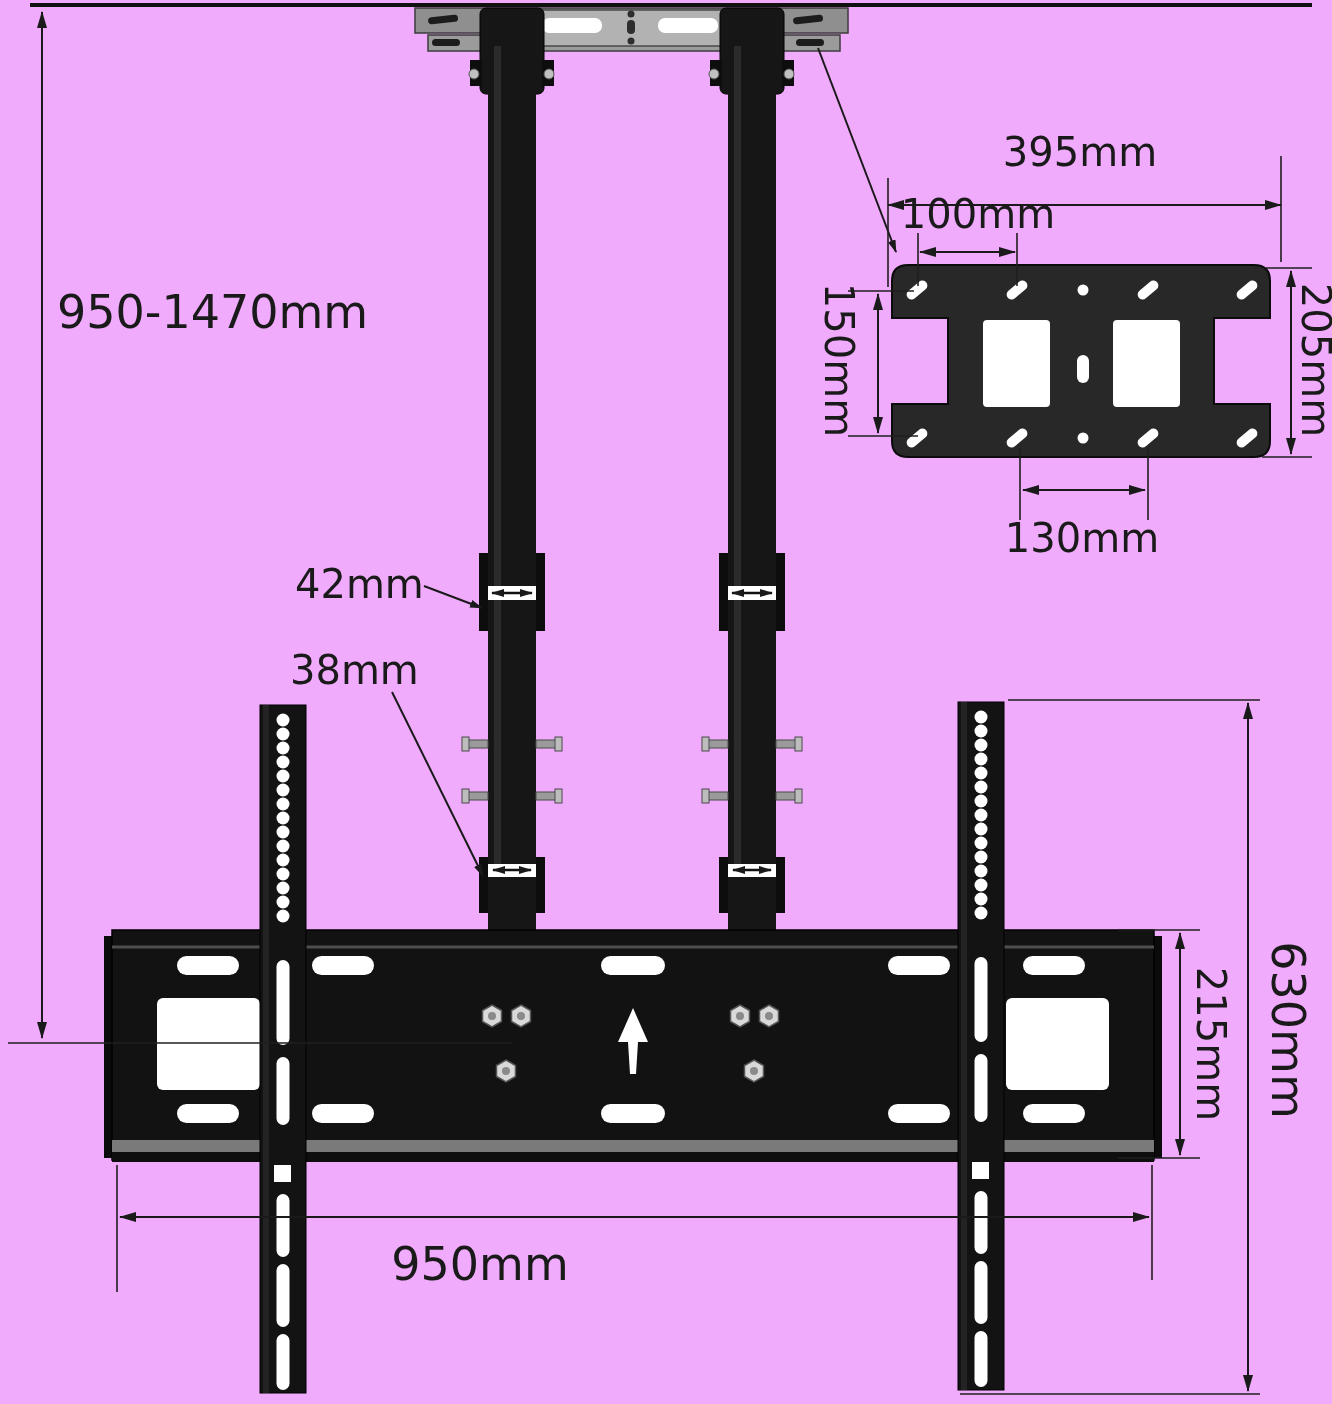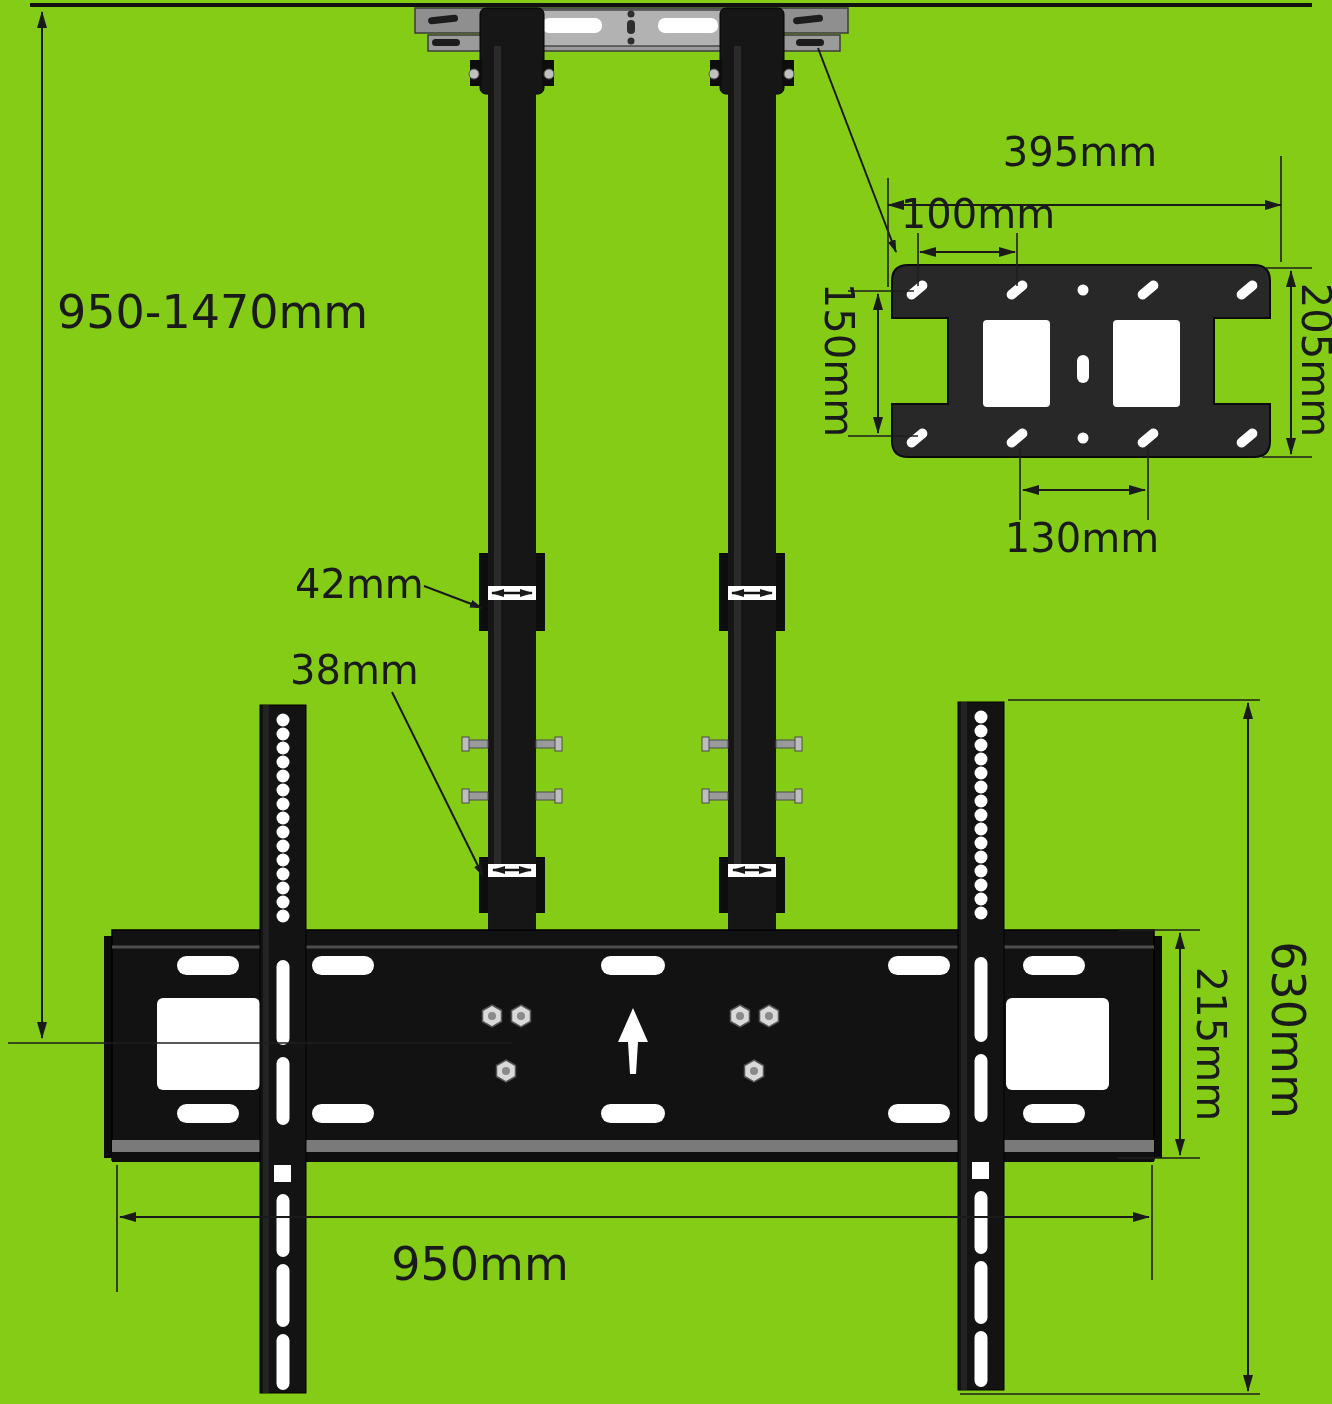--- a/index.html
+++ b/index.html
@@ -1,16 +1,16 @@
 <!DOCTYPE html>
 <html><head>
 <meta charset="utf-8">
 <style>
   html,body{margin:0;padding:0;background:#ffffff;}
-  .stage{width:1332px;height:1404px;position:relative;background:#84cc16;overflow:hidden;}
+  .stage{width:1332px;height:1404px;position:relative;background:#f0abfc;overflow:hidden;}
   svg{display:block;}
   text{font-family:"DejaVu Sans","Liberation Sans",sans-serif;fill:#1a1a1a;}
   .dim-text{font-size:40px;}
   .dim-text-big{font-size:46px;}
   .lead{stroke:#1a1a1a;stroke-width:2;fill:none;}
   .ext{stroke:#1f1f1f;stroke-width:1.6;fill:none;}
   .dim{stroke:#1a1a1a;stroke-width:2;fill:none;}
 </style>
 </head>
 <body>

